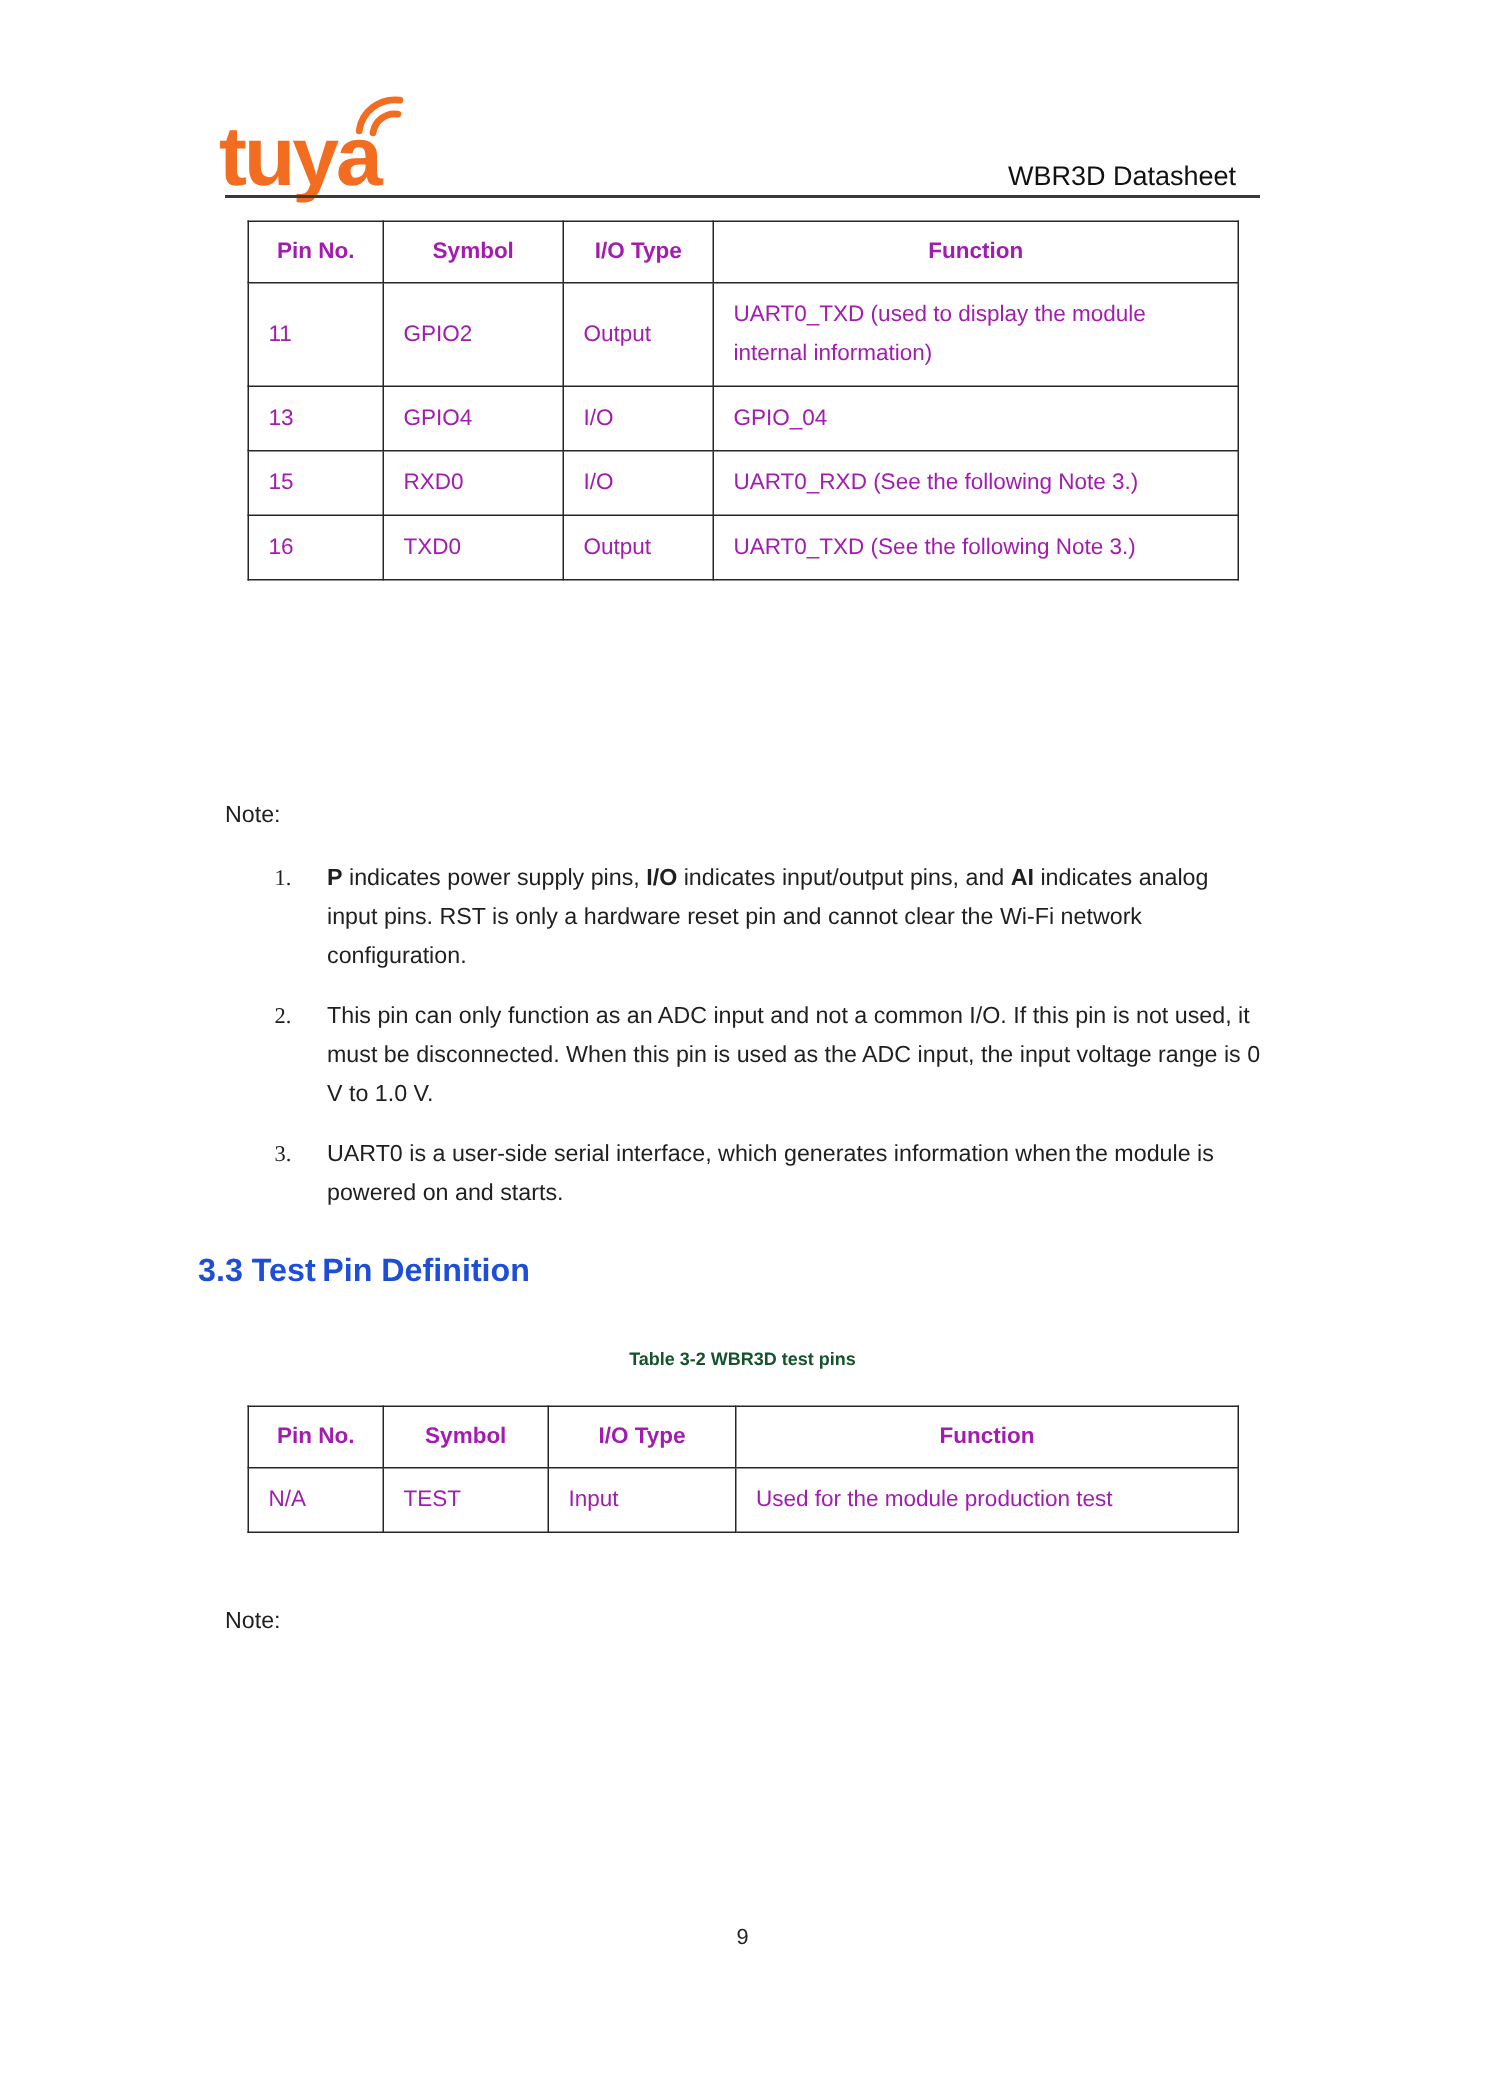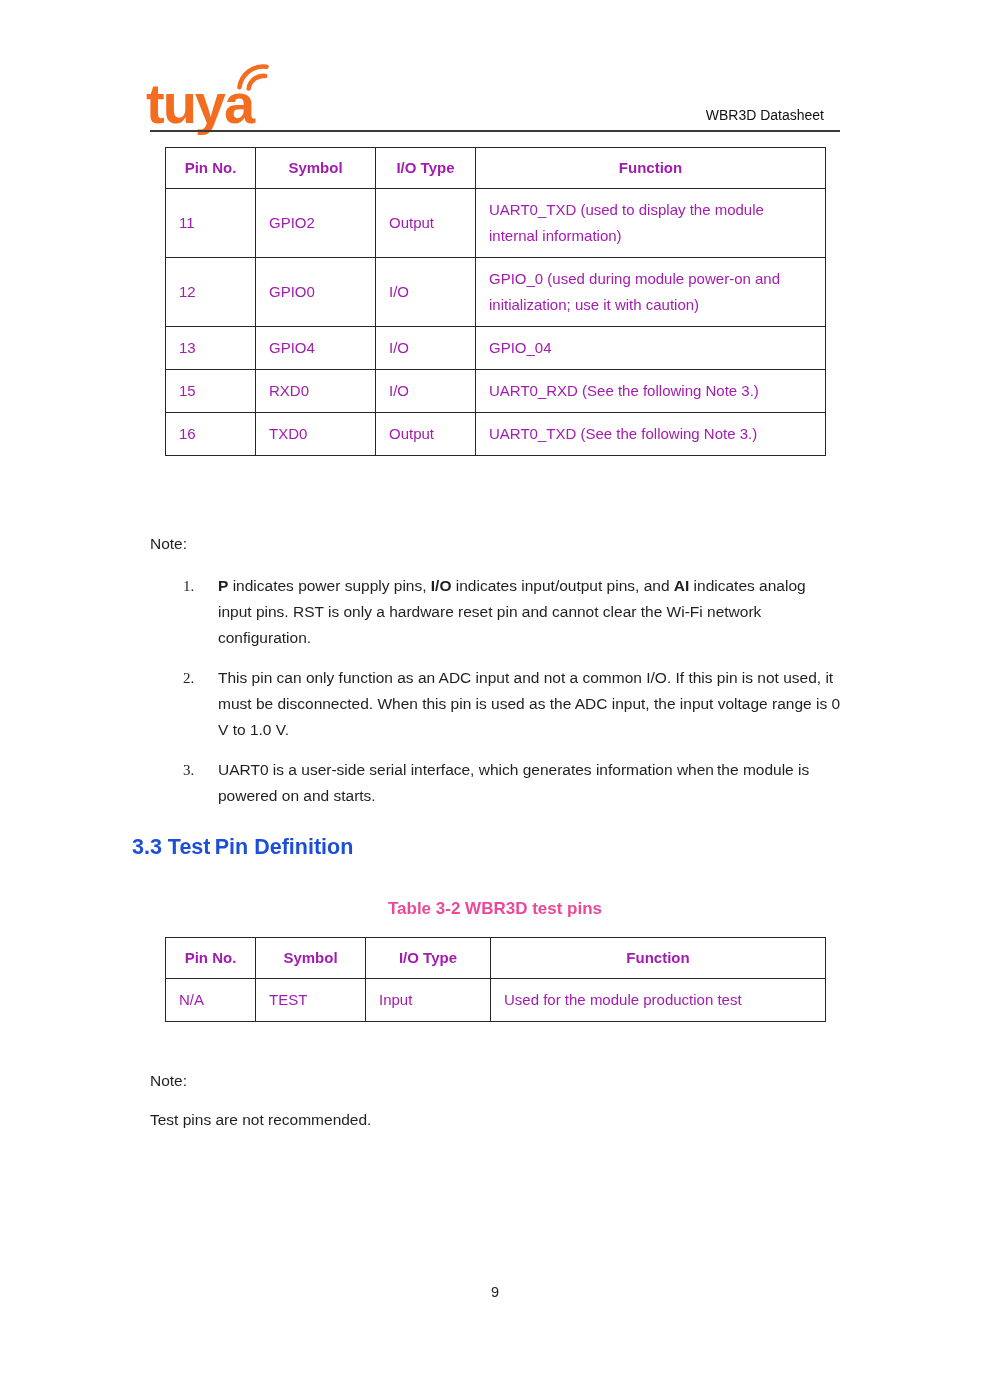--- a/index.html
+++ b/index.html
@@ -32,21 +32,21 @@
     width: 32px;
     height: 32px;
     transform: rotate(8deg);
   }
   .doc-title {
     position: absolute;
     top: 107px;
     left: 150px;
     width: 674px;
     text-align: right;
-    font-size: 14px;
+    font-size: 18px;
     color: #111;
   }
   .header-rule {
     position: absolute;
     top: 130px;
     left: 150px;
     width: 690px;
     height: 0;
     border-top: 2px solid #3a3a3a;
   }
@@ -100,23 +100,23 @@
     font-size: 21.5px;
     font-weight: bold;
     color: #1d4ed8;
   }
   .table-caption {
     position: absolute;
     left: 150px;
     top: 899px;
     width: 690px;
     text-align: center;
-    font-size: 17px;
-    font-weight: bold;
-    color: #ec4899;
+    font-size: 12px;
+    font-weight: bold;
+    color: #14532d;
   }
 
   
   .page-number {
     position: absolute;
     left: 150px;
     top: 1284px;
     width: 690px;
     text-align: center;
     font-size: 14.5px;
@@ -154,26 +154,20 @@
       </tr>
     </thead>
     <tbody>
       <tr>
         <td>11</td>
         <td>GPIO2</td>
         <td>Output</td>
         <td>UART0_TXD (used to display the module internal information)</td>
       </tr>
       <tr>
-        <td>12</td>
-        <td>GPIO0</td>
-        <td>I/O</td>
-        <td>GPIO_0 (used during module power-on and initialization; use it with caution)</td>
-      </tr>
-      <tr>
         <td>13</td>
         <td>GPIO4</td>
         <td>I/O</td>
         <td>GPIO_04</td>
       </tr>
       <tr>
         <td>15</td>
         <td>RXD0</td>
         <td>I/O</td>
         <td>UART0_RXD (See the following Note 3.)</td>
@@ -229,18 +223,17 @@
         <td>N/A</td>
         <td>TEST</td>
         <td>Input</td>
         <td>Used for the module production test</td>
       </tr>
     </tbody>
   </table>
 
   <div class="notes-block2">
     <div class="note-label">Note:</div>
-    <div class="note-single">Test pins are not recommended.</div>
   </div>
 
   <div class="page-number">9</div>
 
 </div>
 
 </body></html>

